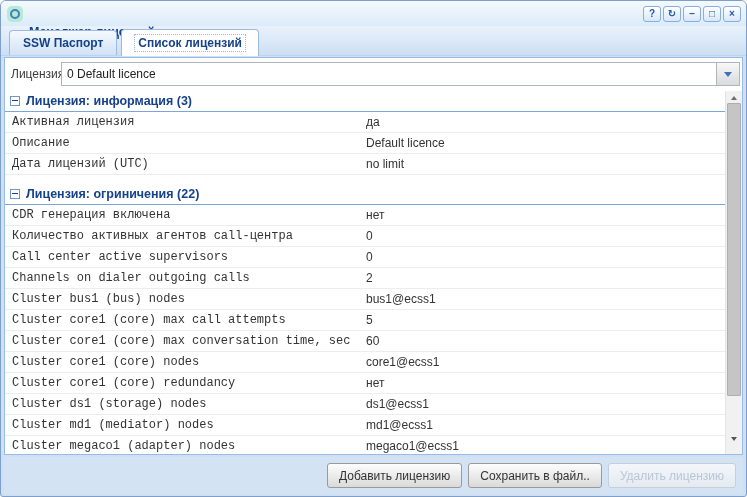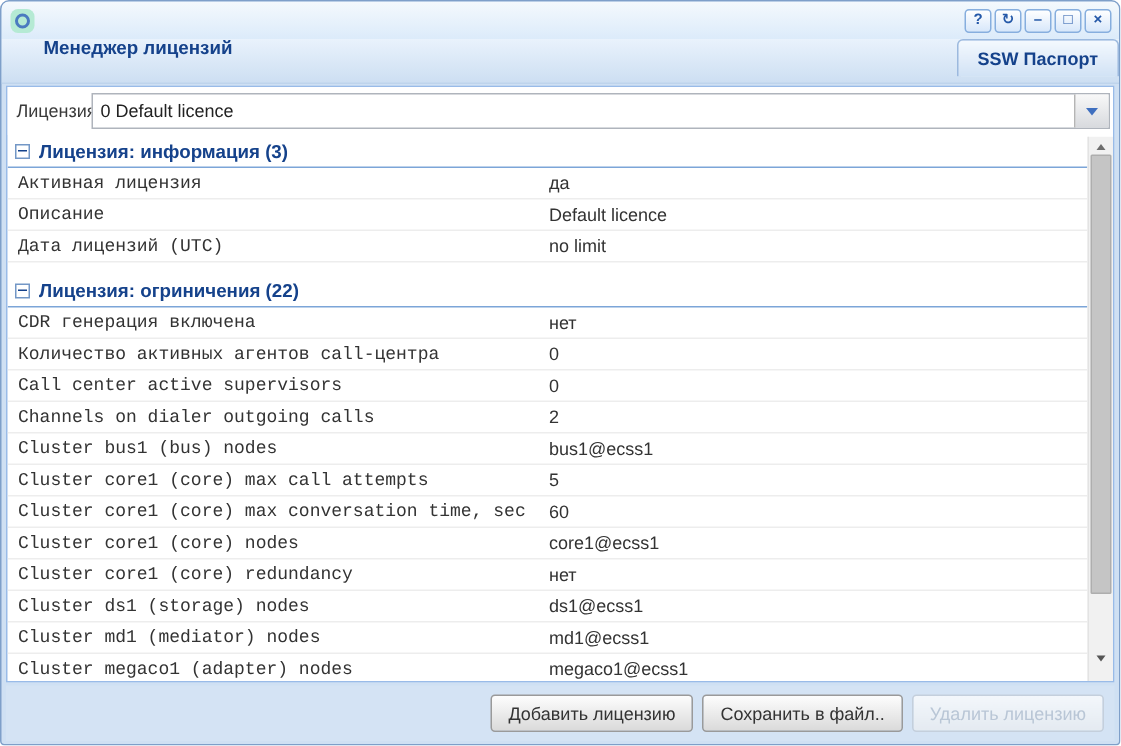--- a/index.html
+++ b/index.html
@@ -47,21 +47,21 @@
     display: flex; align-items: center; justify-content: center;
     cursor: pointer; padding: 0; line-height: 1;
   }
 
   
   .tabstrip {
     height: 30px;
     background: linear-gradient(#e9f2fc, #cddff2);
     border-bottom: 1px solid #bed4ec;
     display: flex; align-items: flex-end;
-    padding-left: 8px; gap: 4px; flex-direction: column;
+    padding-left: 8px; gap: 4px;
   }
   .tab {
     height: 25px;
     padding: 0 13px;
     display: flex; align-items: center;
     border: 1px solid #9cb9de; border-bottom: none;
     border-radius: 4px 4px 0 0;
     background: linear-gradient(#f4f9fe, #d1e2f5);
     color: #15428b; font-weight: bold; font-size: 12px;
     cursor: pointer;
@@ -206,20 +206,23 @@
         </button>
         <button class="win-btn">
           <span>×</span>
         </button>
       </span>
   </div>
 
   <div class="tabstrip">
       <div class="tab">
         <span class="tab-label">SSW Паспорт</span>
+      </div>
+      <div class="tab active">
+        <span class="tab-label">Список лицензий</span>
       </div>
     </div>
 
   <div class="main">
 
     <div class="combo-row">
       <span class="combo-label">Лицензия:</span>
       <div class="combo-field">
         <span>0 Default licence</span>
         <span class="combo-arrow-btn">

